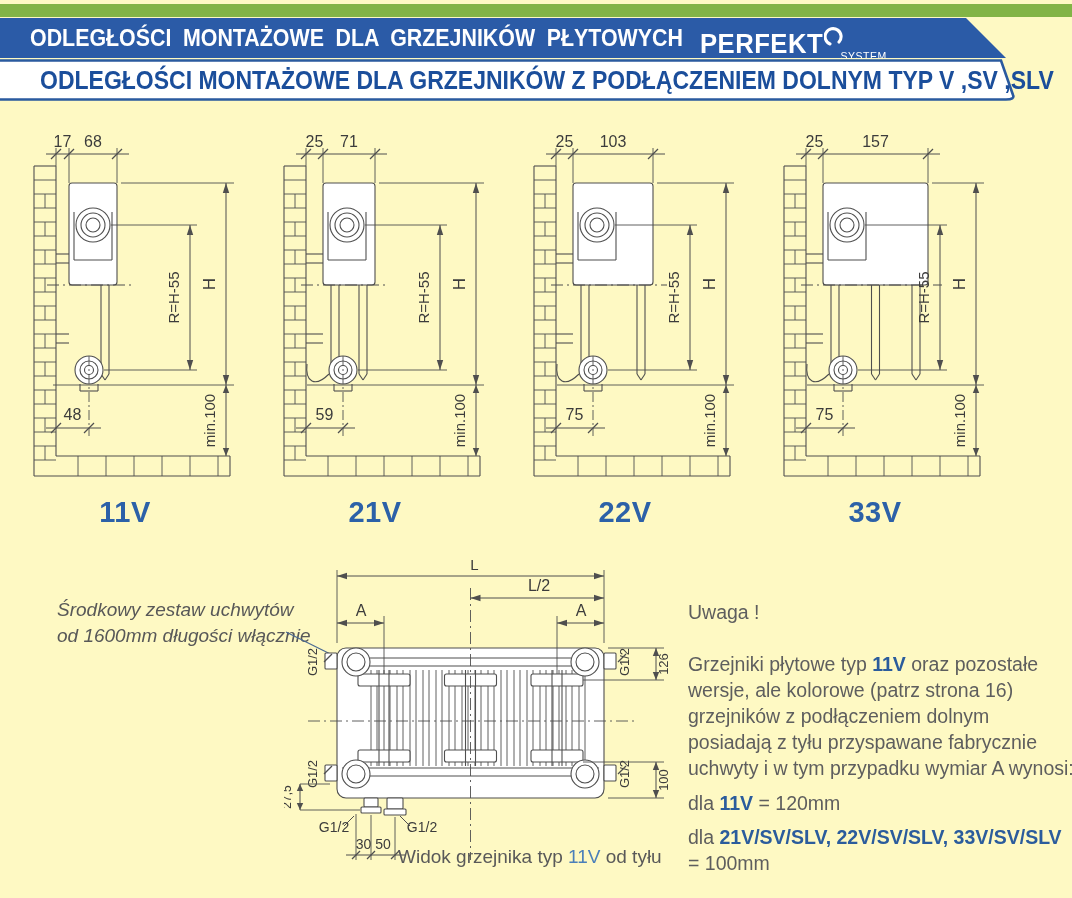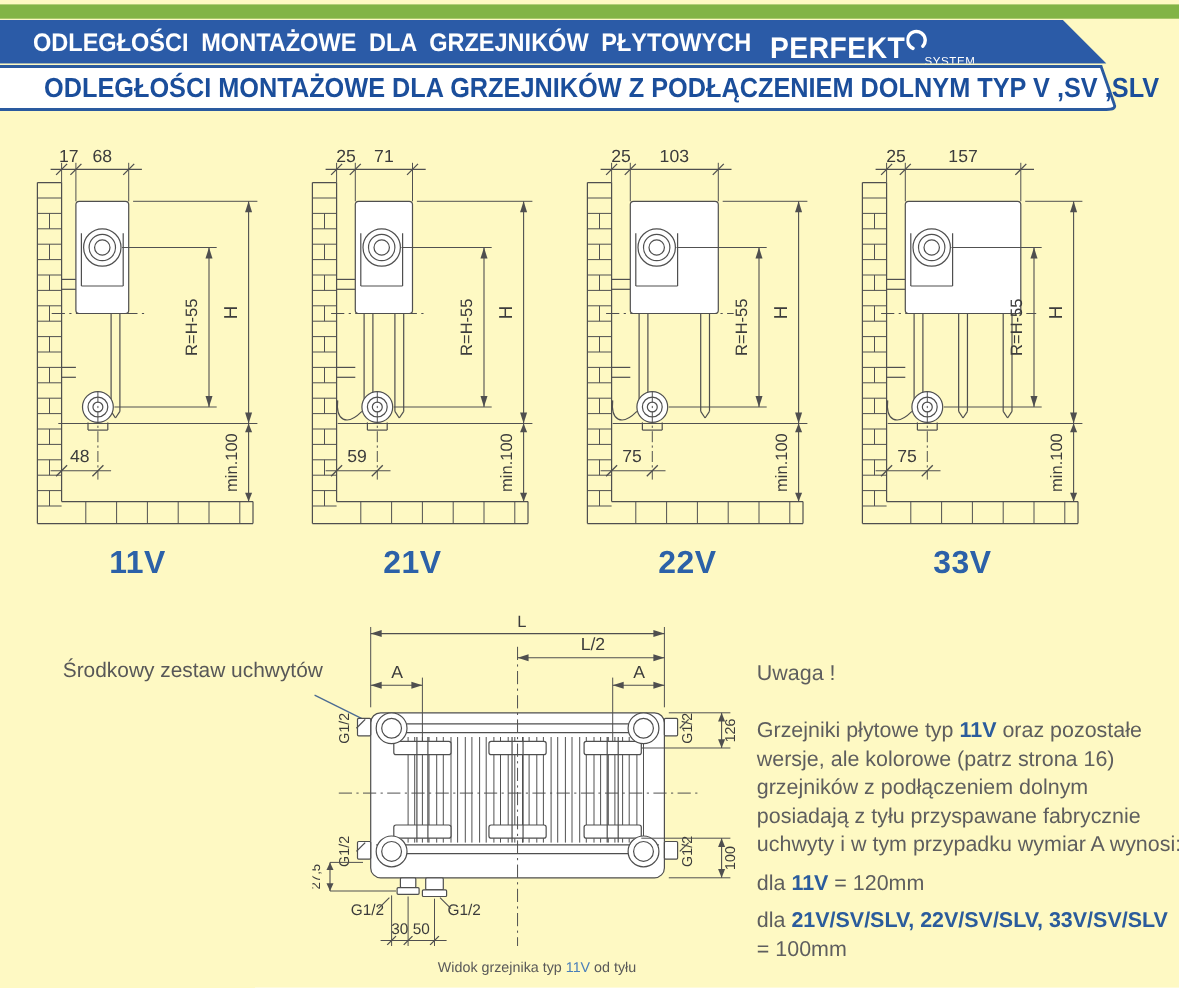--- a/index.html
+++ b/index.html
@@ -19,23 +19,23 @@
   .subbar{position:absolute;left:0;top:58px;width:1020px;height:44px;}
   .subbar-text{position:absolute;left:40px;top:62px;width:980px;height:36px;line-height:36px;
                color:#1b4e9b;font-size:25px;font-weight:bold;white-space:nowrap;
                transform:scaleX(0.92);transform-origin:left center;}
   
   .diagrams-row{position:absolute;left:0;top:128px;width:892px;display:flex;}
   .diagram-col{width:268px;display:flex;flex-direction:column;align-items:center;}
   .side-svg{display:block;}
   .type-label{margin-top:6px;color:#2c61a8;font-size:29px;font-weight:bold;letter-spacing:.5px;}
   
-  .left-note{position:absolute;left:57px;top:597px;color:#585858;font-size:19px;line-height:1.36;}
+  .left-note{position:absolute;left:57px;top:597px;color:#585858;font-size:19px;line-height:1.36;font-style:italic;}
   .rear-svg{position:absolute;left:284px;top:558px;}
-  .caption{position:absolute;left:398px;top:872px;color:#595959;font-size:13px;}
+  .caption{position:absolute;left:398px;top:846px;color:#595959;font-size:19px;}
   .caption .typ{color:#4a7fb9;}
   .uwaga{position:absolute;left:688px;top:600px;width:386px;color:#5e5e5e;font-size:19.5px;line-height:1.33;}
   .uwaga .title{margin-bottom:26px;}
   .uwaga .bold-blue{color:#2b5c9c;font-weight:bold;}
   .uwaga .dla{margin-top:9px;}
   svg text{font-family:"Liberation Sans",sans-serif;fill:#3c3c3c;}
 </style>
 </head>
 <body>
 
@@ -474,20 +474,21 @@
           <line x1="51" y1="305" x2="61" y2="295" stroke="#4f4f4f" stroke-width="1.2" fill="none"></line>
           <line x1="88" y1="305" x2="98" y2="295" stroke="#4f4f4f" stroke-width="1.2" fill="none"></line>
           <text x="74.5" y="292" font-size="16" text-anchor="middle">75</text>
         </svg>
       <div class="type-label">33V</div>
     </div>
   </div>
 
   <div class="left-note">
     <div>Środkowy zestaw uchwytów</div>
+    <div>od 1600mm długości włącznie</div>
   </div>
 
   <svg class="rear-svg" width="402" height="320" viewBox="0 0 402 320">
       <line x1="2" y1="74" x2="268" y2="206" stroke="#4a6a92" stroke-width="1.2" fill="none"></line>
       <rect x="53" y="90" width="267" height="150" rx="9" fill="#fff" stroke="#4f4f4f" stroke-width="1.1"></rect>
       <line x1="58" y1="100" x2="315" y2="100" stroke="#4f4f4f" stroke-width="1.1" fill="none"></line>
       <line x1="58" y1="108" x2="315" y2="108" stroke="#4f4f4f" stroke-width="1.1" fill="none"></line>
       <line x1="58" y1="210" x2="315" y2="210" stroke="#4f4f4f" stroke-width="1.1" fill="none"></line>
       <line x1="58" y1="218" x2="315" y2="218" stroke="#4f4f4f" stroke-width="1.1" fill="none"></line>
       <line x1="87" y1="112" x2="87" y2="208" stroke="#4f4f4f" stroke-width="0.9" fill="none"></line>

